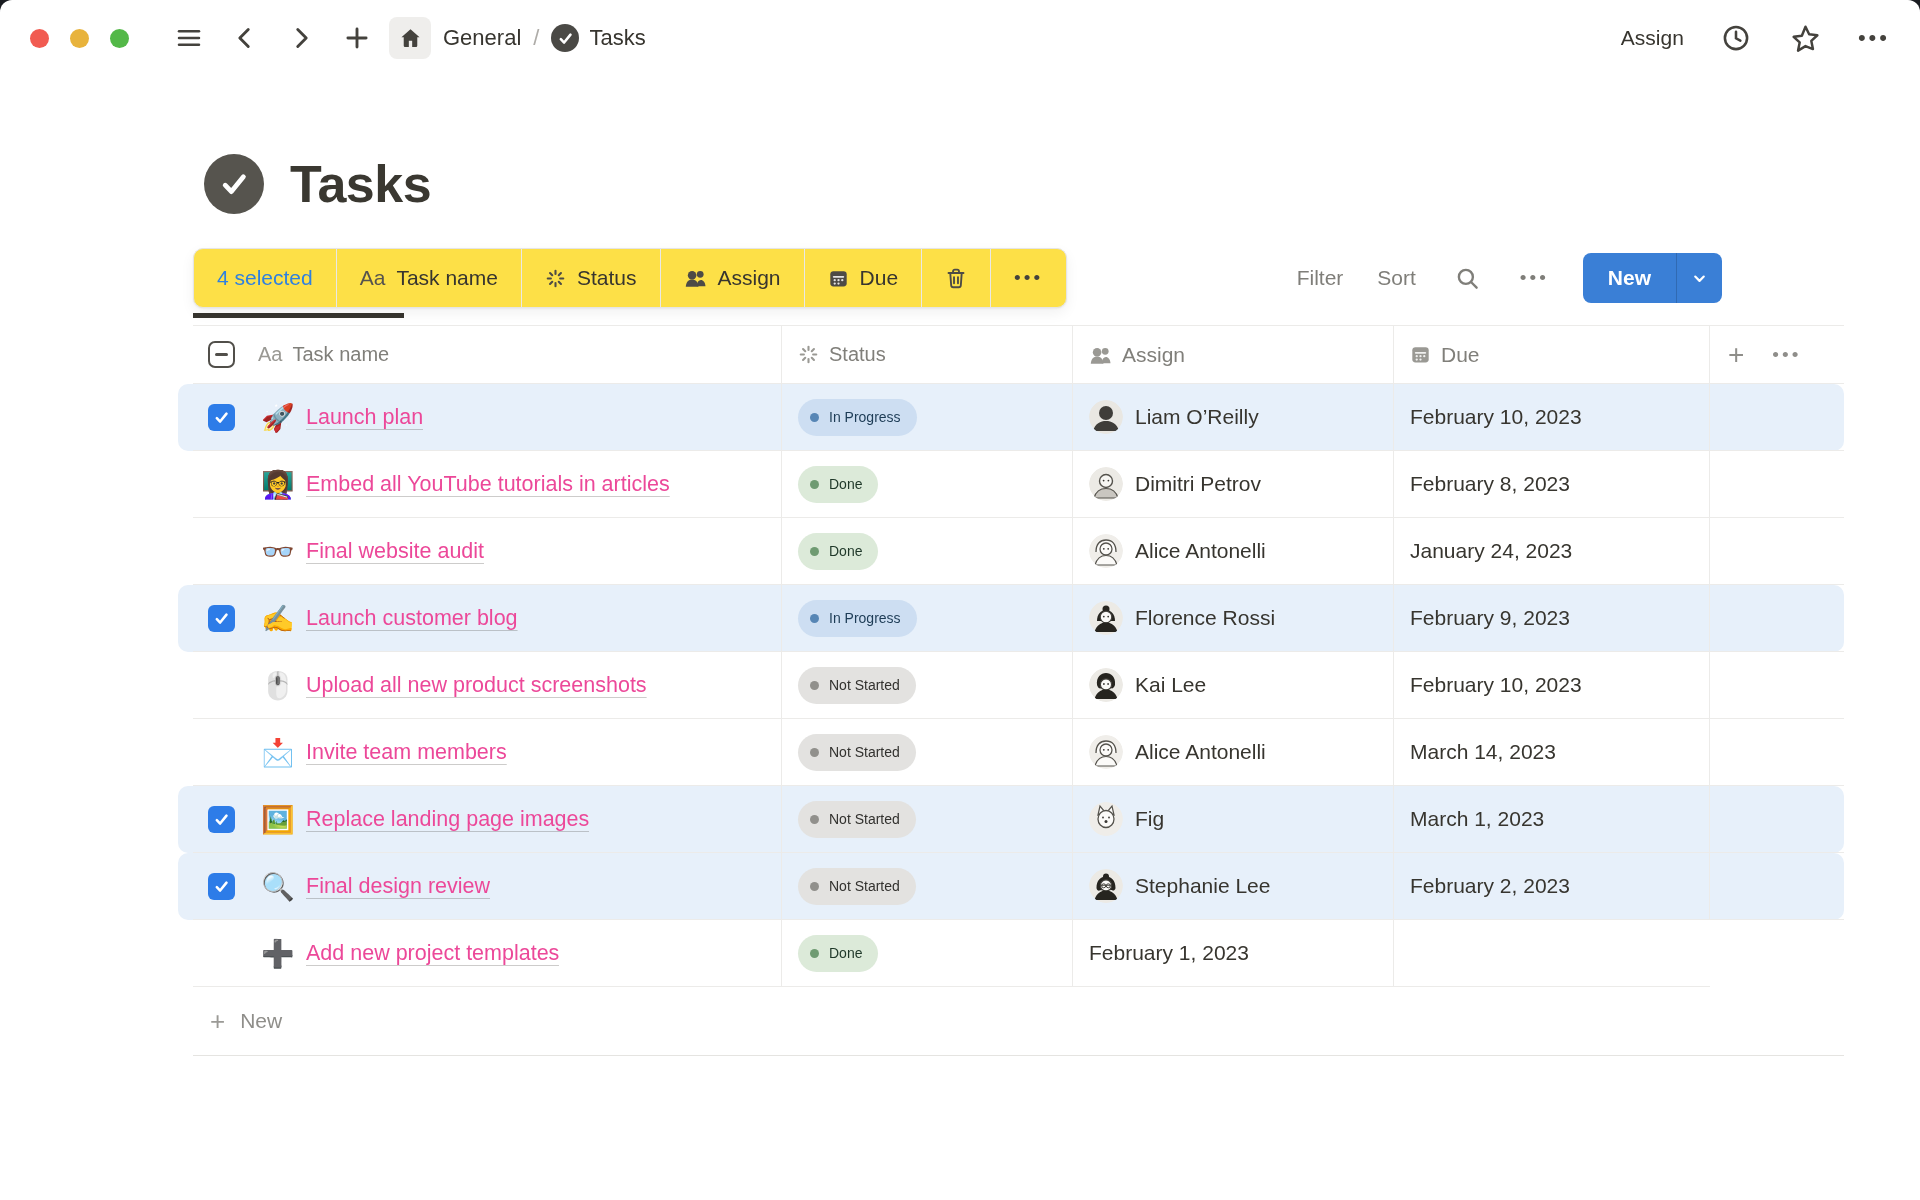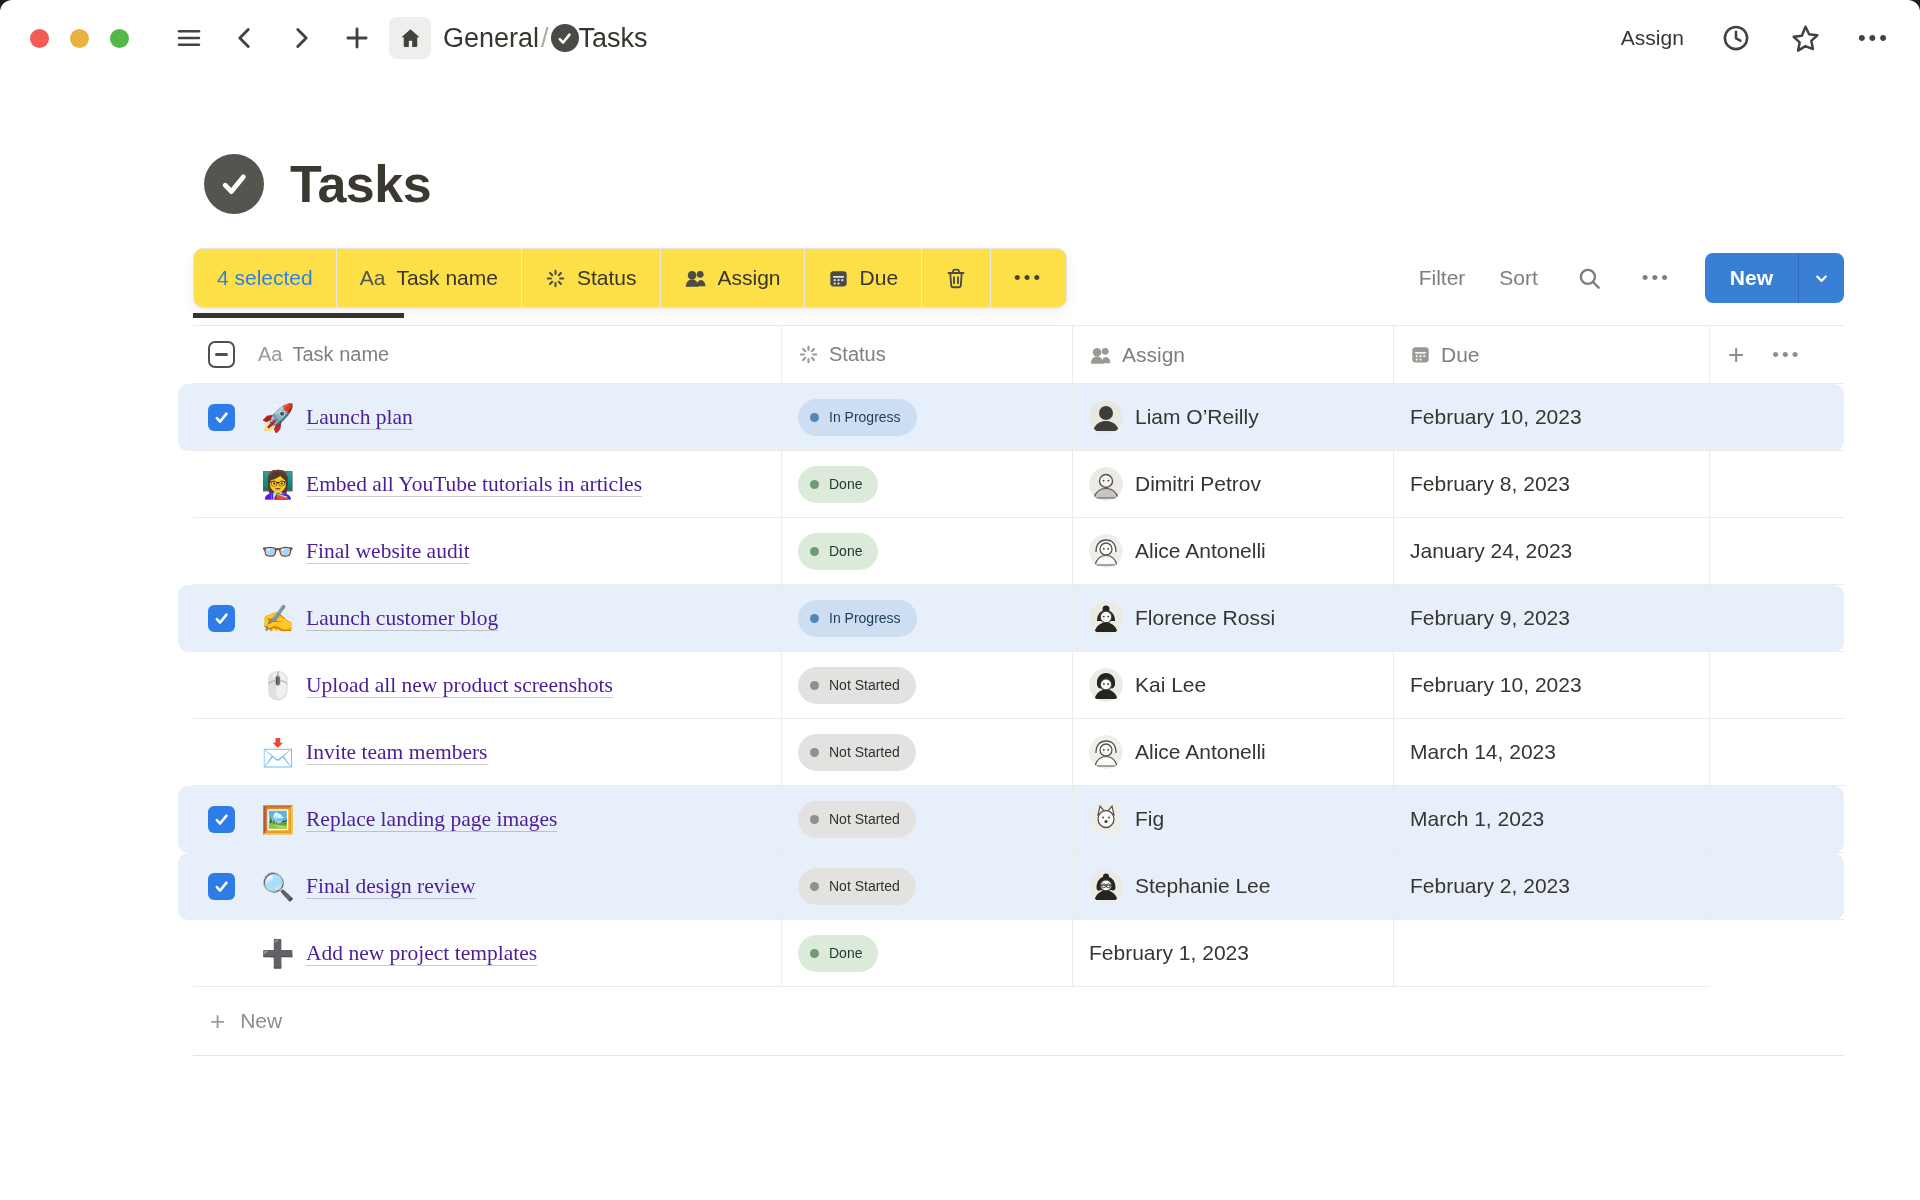--- a/index.html
+++ b/index.html
@@ -10,41 +10,41 @@
   .topbar{height:76px;display:flex;align-items:center;justify-content:space-between;padding:0 30px;}
   .tb-left{display:flex;align-items:center;}
   .lights{display:flex;gap:21px;margin-right:42px;}
   .light{width:19px;height:19px;border-radius:50%;}
   .l-red{background:#f15b51;}
   .l-yellow{background:#e8b33c;}
   .l-green{background:#53b848;}
   .navicons{display:flex;align-items:center;gap:20px;color:#44423d;}
   .icon-btn{width:36px;height:36px;display:flex;align-items:center;justify-content:center;color:#44423d;}
   .home-chip{width:42px;height:42px;background:#efeeec;border-radius:8px;display:flex;align-items:center;justify-content:center;margin:0 12px 0 14px;}
-  .crumbs{display:flex;align-items:center;font-size:27px;}
+  .crumbs{display:flex;align-items:center;font-size:22px;gap:10px;}
   .crumb-sep{color:#aeaca8;padding:0 2px;}
   .crumb-check{width:28px;height:28px;border-radius:50%;background:#4a4945;display:flex;align-items:center;justify-content:center;flex:none;}
   .tb-right{display:flex;align-items:center;gap:34px;font-size:21px;color:#37352f;}
   .dots{font-size:22px;letter-spacing:3px;color:#44423d;}
 
   
   .main{width:1651px;margin-left:193px;}
   .title-row{display:flex;align-items:center;gap:26px;margin-top:78px;padding-left:11px;}
   .title-icon{width:60px;height:60px;border-radius:50%;background:#56544e;display:flex;align-items:center;justify-content:center;flex:none;}
   .page-title{font-size:52px;font-weight:700;margin:0;letter-spacing:-0.5px;color:#3a3831;}
 
   
   .controls{display:flex;align-items:center;justify-content:space-between;margin-top:34px;}
   .seg-box{display:flex;align-items:stretch;height:58px;border:1px solid #e6e5e3;border-radius:10px;background:#fde047;box-shadow:0 5px 14px rgba(0,0,0,.06),0 1px 2px rgba(0,0,0,.05);overflow:hidden;}
   .seg{display:flex;align-items:center;gap:11px;padding:0 23px;font-size:21px;border-right:1px solid #e9e8e6;color:#37352f;}
   .seg:last-child{border-right:none;}
   .seg-selected{color:#2f80e0;}
   .seg .aa{color:#55534e;font-size:21px;}
   .seg svg{color:#4d4b46;}
-  .ctl-right{display:flex;align-items:center;gap:34px;}
+  .ctl-right{display:flex;align-items:center;gap:34px;margin-right:122px;}
   .ctl-txt{font-size:21px;color:#7f7e79;}
   .new-btn{display:flex;align-items:center;height:50px;background:#3a7fd6;border-radius:8px;color:#fff;font-size:21px;font-weight:700;}
   .new-main{padding:0 25px;}
   .new-split{width:1px;align-self:stretch;background:rgba(0,0,0,.16);}
   .new-chev{padding:0 13px;display:flex;align-items:center;}
   .active-bar{width:211px;height:5px;background:#37352f;margin-top:5px;}
 
   
   .table{margin-top:7px;}
   .trow{display:grid;grid-template-columns:589px 291px 321px 316px 134px;position:relative;}
@@ -57,21 +57,21 @@
   .cell.task{padding-left:15px;overflow:hidden;}
   .checkbox{width:27px;height:27px;border-radius:6px;margin-right:24px;flex:none;display:flex;align-items:center;justify-content:center;}
   .checkbox.on{background:#2d7ce8;}
   .checkbox.ghost{visibility:hidden;}
   .hcheck{width:27px;height:27px;box-sizing:border-box;border:2.5px solid #514f4a;border-radius:7px;margin-right:23px;background:#fff;display:flex;align-items:center;justify-content:center;flex:none;}
   .hcheck .minus{width:13px;height:3px;border-radius:2px;background:#514f4a;}
   .h-aa{font-size:20px;color:#9a9994;margin-right:10px;}
   .hlabel{white-space:nowrap;}
   .hicon{margin-right:10px;display:flex;align-items:center;}
   .emoji{width:38px;font-size:27px;line-height:1;text-align:center;margin-right:9px;flex:none;font-family:"DejaVu Sans",sans-serif;}
-  .task-label{font-size:21.5px;font-weight:500;color:#4c1d95;white-space:nowrap;overflow:hidden;flex:none;max-width:470px;text-decoration:underline;text-decoration-color:rgba(55,53,47,.25);text-decoration-thickness:1.5px;text-underline-offset:5px;font-family:Liberation Serif, serif;}
+  .task-label{font-size:21.5px;font-weight:500;color:#ec4899;white-space:nowrap;overflow:hidden;flex:none;max-width:470px;text-decoration:underline;text-decoration-color:rgba(55,53,47,.25);text-decoration-thickness:1.5px;text-underline-offset:5px;}
   .cell.status{padding-left:16px;}
   .pill{display:inline-flex;align-items:center;gap:10px;height:37px;padding:0 16px 0 12px;border-radius:19px;font-size:14px;white-space:nowrap;}
   .pill .dot{width:9px;height:9px;border-radius:50%;flex:none;}
   .p-blue{background:#cddef2;color:#1d3c56;}.p-blue .dot{background:#5786b5;}
   .p-green{background:#dcead9;color:#1f3829;}.p-green .dot{background:#6f9b72;}
   .p-gray{background:#e3e2e0;color:#32312e;}.p-gray .dot{background:#91908c;}
   .cell.assign{padding-left:16px;gap:12px;font-size:21px;}
   .avatar{width:34px;height:34px;border-radius:50%;overflow:hidden;flex:none;}
   .cell.due{padding-left:16px;font-size:21px;}
   .cell.extra.hdr{padding-left:18px;gap:28px;color:#8f8e8a;}

